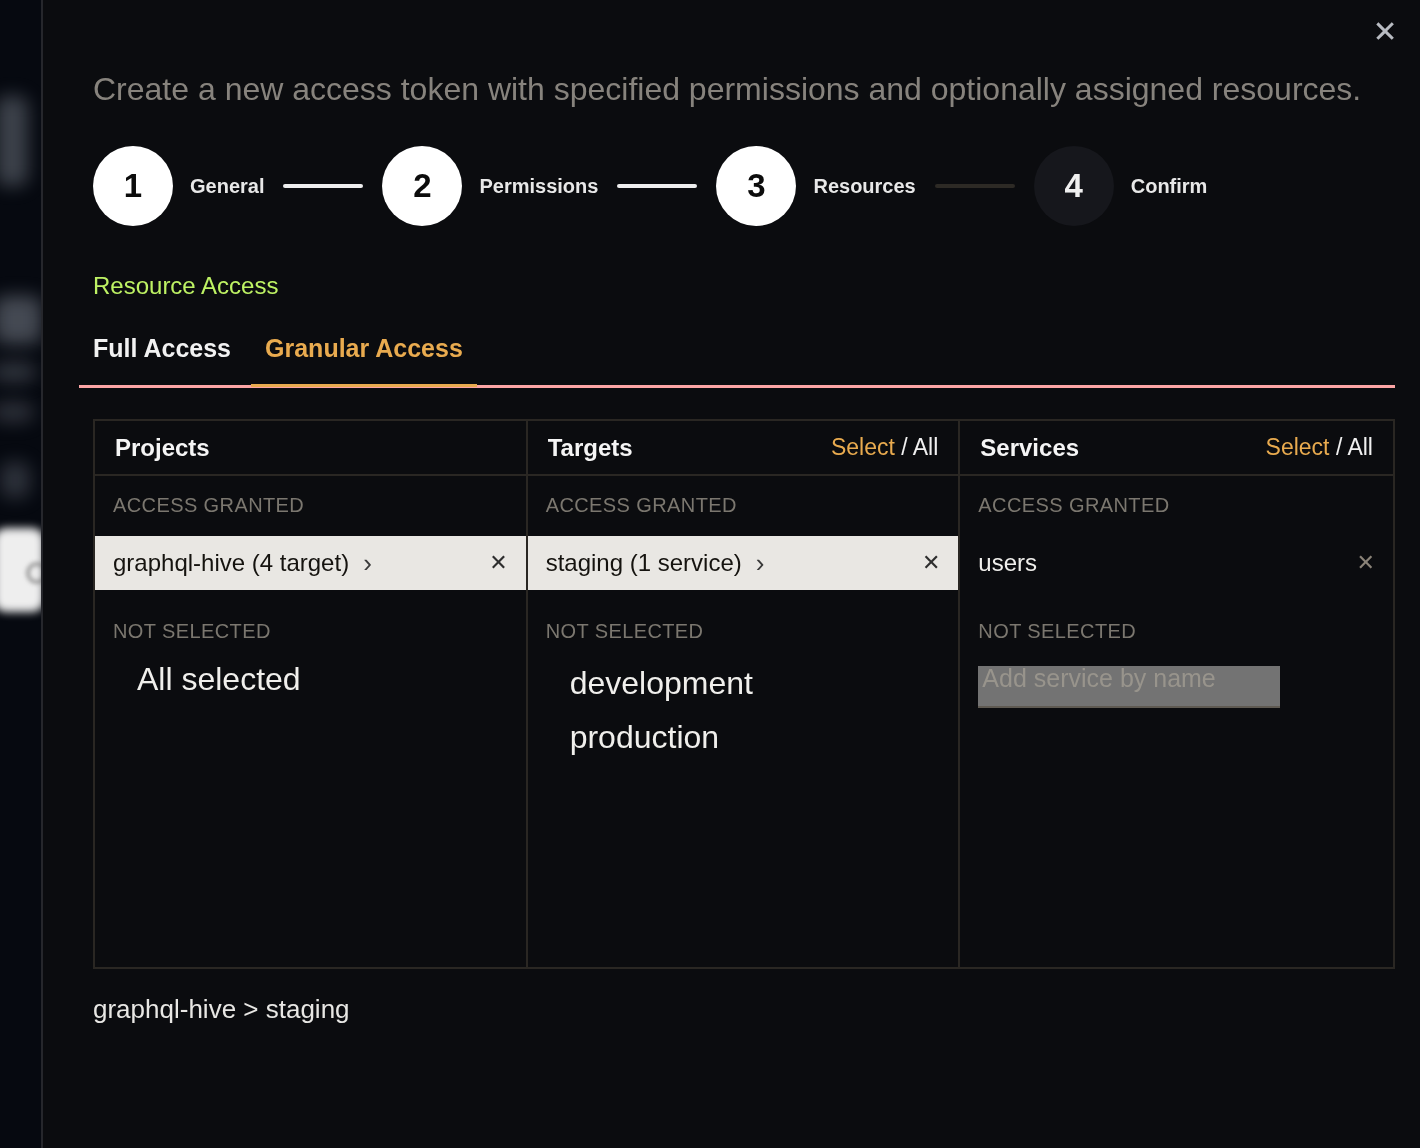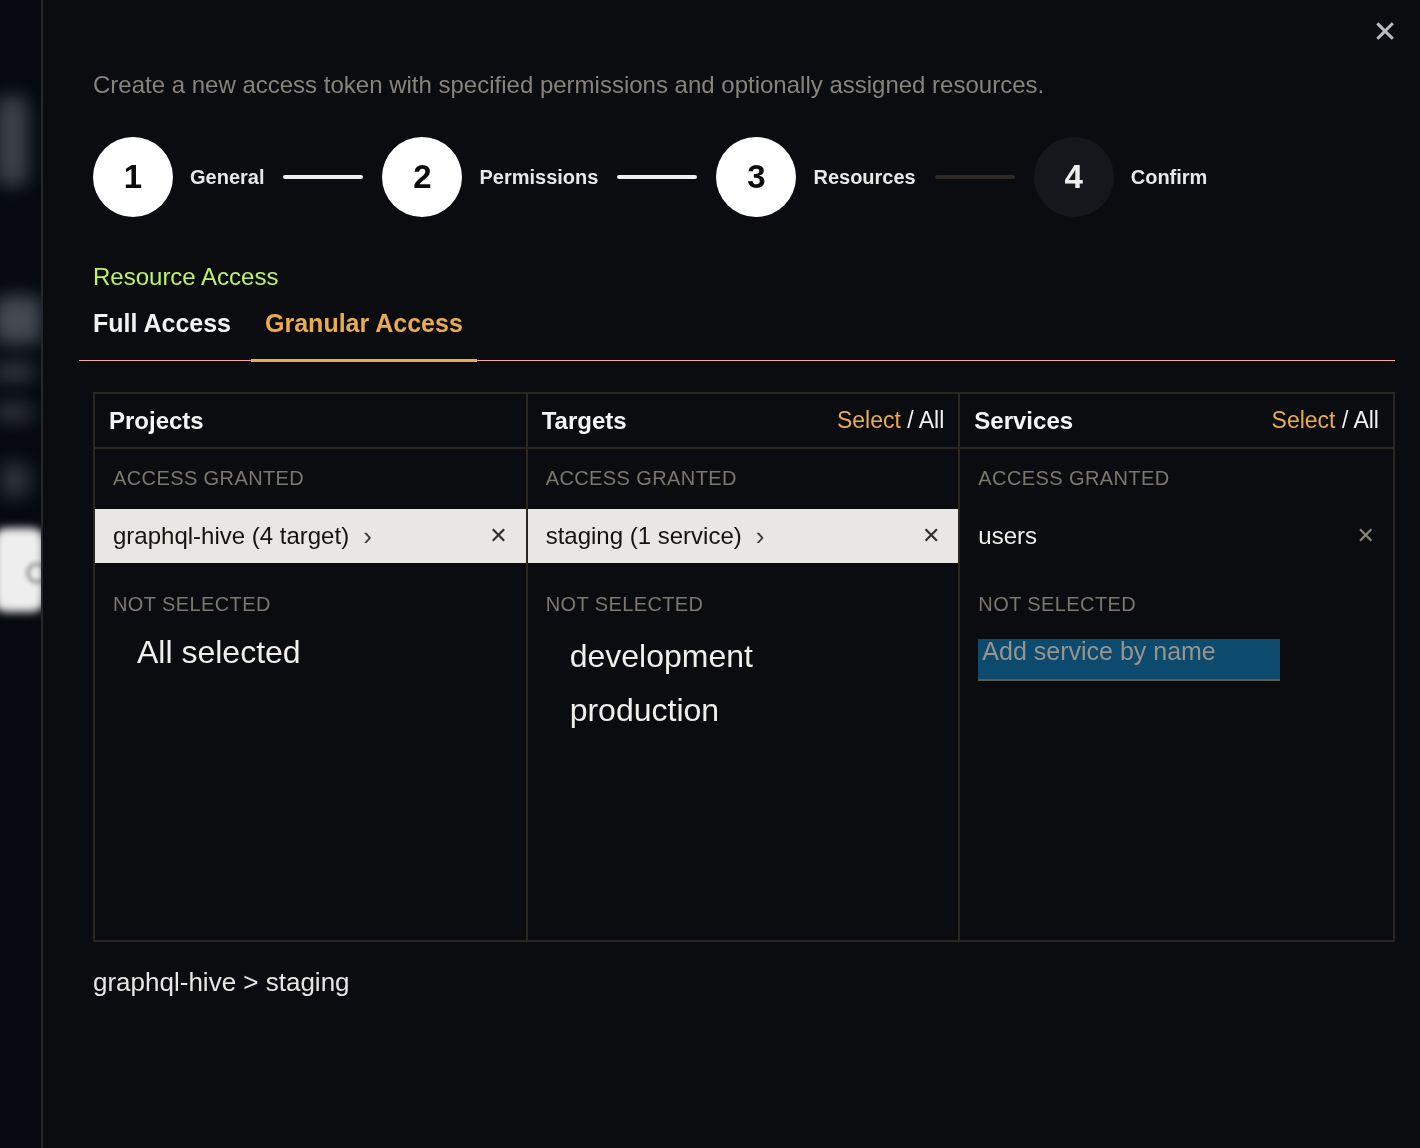--- a/index.html
+++ b/index.html
@@ -50,21 +50,21 @@
   }
 
   .modal-title {
     font-size: 31px;
     font-weight: 700;
     color: #f2f2f2;
     letter-spacing: .2px;
   }
   .modal-desc {
     margin-top: 31px;
-    font-size: 24px;
+    font-size: 32px;
     color: #87837d;
   }
 
   
   .stepper {
     margin-top: 38px;
     display: flex;
     align-items: center;
     height: 80px;
   }
@@ -95,24 +95,24 @@
   .connector.inactive { background: #2d2a25; }
 
   
   .section-title {
     margin-top: 46px;
     font-size: 24px;
     font-weight: 400;
     color: #bef264;
   }
   .tabs {
-    margin-top: 18px;
+    margin-top: 34px;
     margin-left: -14px;
     display: flex;
-    border-bottom: 1px solid #fca5a5;
+    border-bottom: 3px solid #fca5a5;
   }
   .tab {
     padding: 0 14px 21px 14px;
     margin-right: 6px;
     font-size: 25px;
     font-weight: 700;
     color: #f2f2f2;
     cursor: pointer;
     border-bottom: 3px solid transparent;
     margin-bottom: -2px;
@@ -135,21 +135,21 @@
     grid-template-columns: 1fr 1fr 1fr;
   }
   .col { border-right: 2px solid #2a2723; display: flex; flex-direction: column; min-width: 0; }
   .col:last-child { border-right: none; }
   .col-header {
     height: 55px;
     flex: 0 0 55px;
     display: flex;
     align-items: center;
     justify-content: space-between;
-    padding: 0 14px;
+    padding: 0 20px;
     border-bottom: 2px solid #2a2723;
   }
   .col-title { font-size: 24px; font-weight: 700; color: #f5f5f5; }
   .select-all { font-size: 23px; white-space: nowrap; }
   .select-all .sel { color: #e9ab4f; cursor: pointer; }
   .select-all .sep { color: #f0f0f0; }
   .select-all .all { color: #f0f0f0; cursor: pointer; }
 
   .col-body { flex: 1; padding-top: 16px; overflow: hidden; }
   .group-label {
@@ -194,21 +194,21 @@
     line-height: 30px;
     cursor: pointer;
     margin-left: 36px;
   }
   .option.static { cursor: default; margin-top: 20px; }
 
   .service-input {
     margin: 22px 18px 0 18px;
     width: 302px;
     height: 42px;
-    background: #0c4a6e;
+    background: #737373;
     border: none;
     border-bottom: 2px solid #5f5a52;
     color: #e8e6e2;
     font-size: 25px;
     padding: 0 4px 16px 4px;
     font-family: inherit;
     outline: none;
   }
   .service-input::placeholder { color: #98948c; }
 

